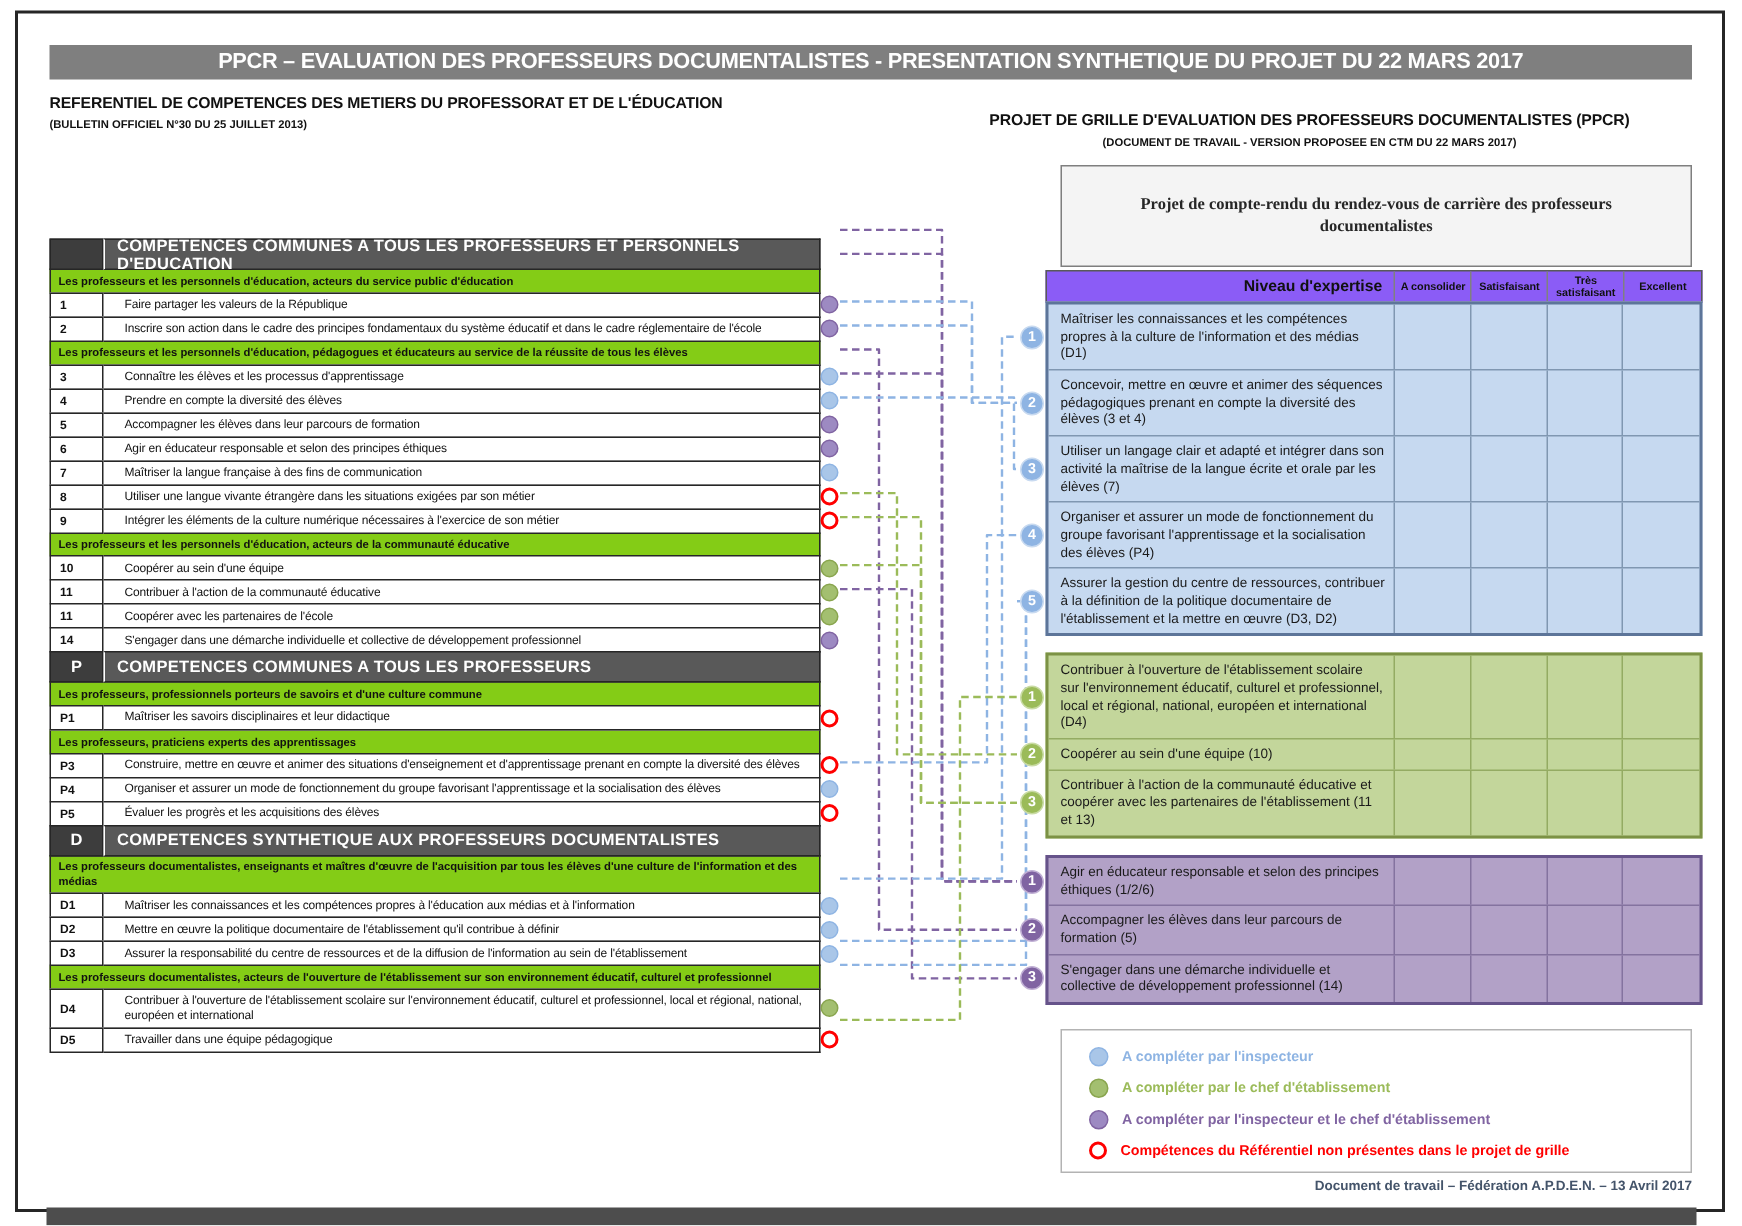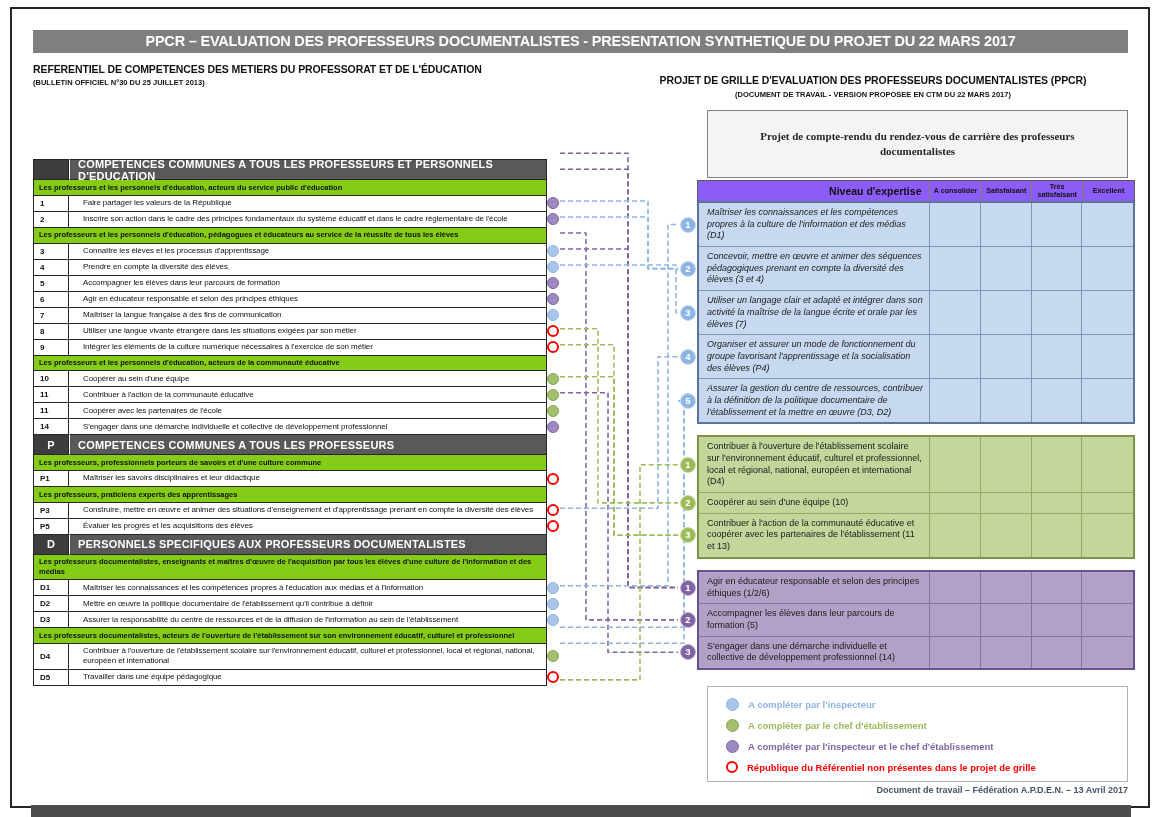--- a/index.html
+++ b/index.html
@@ -62,21 +62,21 @@
   .g-blue{border-color:#5d7599;background:#c6d9f0;}
   .g-green{border-color:#7c9245;background:#c3d69b;}
   .g-purple{border-color:#66538a;background:#b2a1c7;}
   .grow{display:flex;position:relative;}
   .grow + .grow{border-top:1px solid;}
   .g-blue .grow + .grow{border-top-color:#8097b1;}
   .g-green .grow + .grow{border-top-color:#94ab63;}
   .g-purple .grow + .grow{border-top-color:#84739f;}
   .gtxt{width:233px;box-sizing:border-box;padding:4px 6px 4px 8px;line-height:1.3;color:#1a1a1a;}
   .gval{width:51px;box-sizing:border-box;}
-  .g-blue .gtxt,.g-blue .gval{border-right:1px solid #8097b1;font-style:italic;}
+  .g-blue .gtxt,.g-blue .gval{border-right:1px solid #8097b1;}
   .g-green .gtxt,.g-green .gval{border-right:1px solid #94ab63;}
   .g-purple .gtxt,.g-purple .gval{border-right:1px solid #84739f;}
   .grow .gval:last-child{border-right:none !important;}
   .badge{position:absolute;left:-19px;top:50%;transform:translateY(-50%);width:14px;height:14px;
          border-radius:50%;color:#fff;font-weight:bold;font-size:9.5px;text-align:center;
          line-height:14px;z-index:6;box-sizing:content-box;}
   .b-blue{background:#8eb4e3;border:1px solid #c8daf0;}
   .b-green{background:#9bbb59;border:1px solid #c9dba4;}
   .b-purple{background:#8064a2;border:1px solid #c0b0d4;}
 
@@ -197,27 +197,32 @@
         <span class="lt-txt">Maîtriser les savoirs disciplinaires et leur didactique</span>
         <span class="dot dot-red"></span>
       </div>
       <div class="lt-sub">Les professeurs, praticiens experts des apprentissages</div>
       <div class="lt-item">
         <span class="lt-num">P3</span>
         <span class="lt-txt">Construire, mettre en œuvre et animer des situations d'enseignement et d'apprentissage prenant en compte la diversité des élèves</span>
         <span class="dot dot-red"></span>
       </div>
       <div class="lt-item">
+        <span class="lt-num">P4</span>
+        <span class="lt-txt">Organiser et assurer un mode de fonctionnement du groupe favorisant l'apprentissage et la socialisation des élèves</span>
+        <span class="dot dot-blue"></span>
+      </div>
+      <div class="lt-item">
         <span class="lt-num">P5</span>
         <span class="lt-txt">Évaluer les progrès et les acquisitions des élèves</span>
         <span class="dot dot-red"></span>
       </div>
       <div class="lt-section">
         <span class="sec-id">D</span>
-        <span class="sec-label">PERSONNELS SPECIFIQUES AUX PROFESSEURS DOCUMENTALISTES</span>
+        <span class="sec-label">COMPETENCES SYNTHETIQUE AUX PROFESSEURS DOCUMENTALISTES</span>
       </div>
       <div class="lt-sub">Les professeurs documentalistes, enseignants et maîtres d'œuvre de l'acquisition par tous les élèves d'une culture de l'information et des médias</div>
       <div class="lt-item">
         <span class="lt-num">D1</span>
         <span class="lt-txt">Maîtriser les connaissances et les compétences propres à l'éducation aux médias et à l'information</span>
         <span class="dot dot-blue"></span>
       </div>
       <div class="lt-item">
         <span class="lt-num">D2</span>
         <span class="lt-txt">Mettre en œuvre la politique documentaire de l'établissement qu'il contribue à définir</span>
@@ -358,21 +363,21 @@
         <div class="legend-item lg-green">
           <span class="dot dot-green"></span>
           <span class="legend-label">A compléter par le chef d'établissement</span>
         </div>
         <div class="legend-item lg-purple">
           <span class="dot dot-purple"></span>
           <span class="legend-label">A compléter par l'inspecteur et le chef d'établissement</span>
         </div>
         <div class="legend-item lg-red">
           <span class="dot dot-red"></span>
-          <span class="legend-label">République du Référentiel non présentes dans le projet de grille</span>
+          <span class="legend-label">Compétences du Référentiel non présentes dans le projet de grille</span>
         </div>
       </div>
   </div>
 
   <div class="footer">Document de travail – Fédération A.P.D.E.N. – 13 Avril 2017</div>
   <div class="bottomstrip"></div>
 
   <svg id="connectors" viewBox="0 0 1161 817">
       <path d="M 560 153.25 H 628 V 587.5 H 678" stroke="#8064a2" fill="none" stroke-width="1.6" stroke-dasharray="5 3" stroke-linejoin="round"></path>
       <path d="M 560 169.25 H 628 V 587.5 H 678" stroke="#8064a2" fill="none" stroke-width="1.6" stroke-dasharray="5 3" stroke-linejoin="round"></path>

